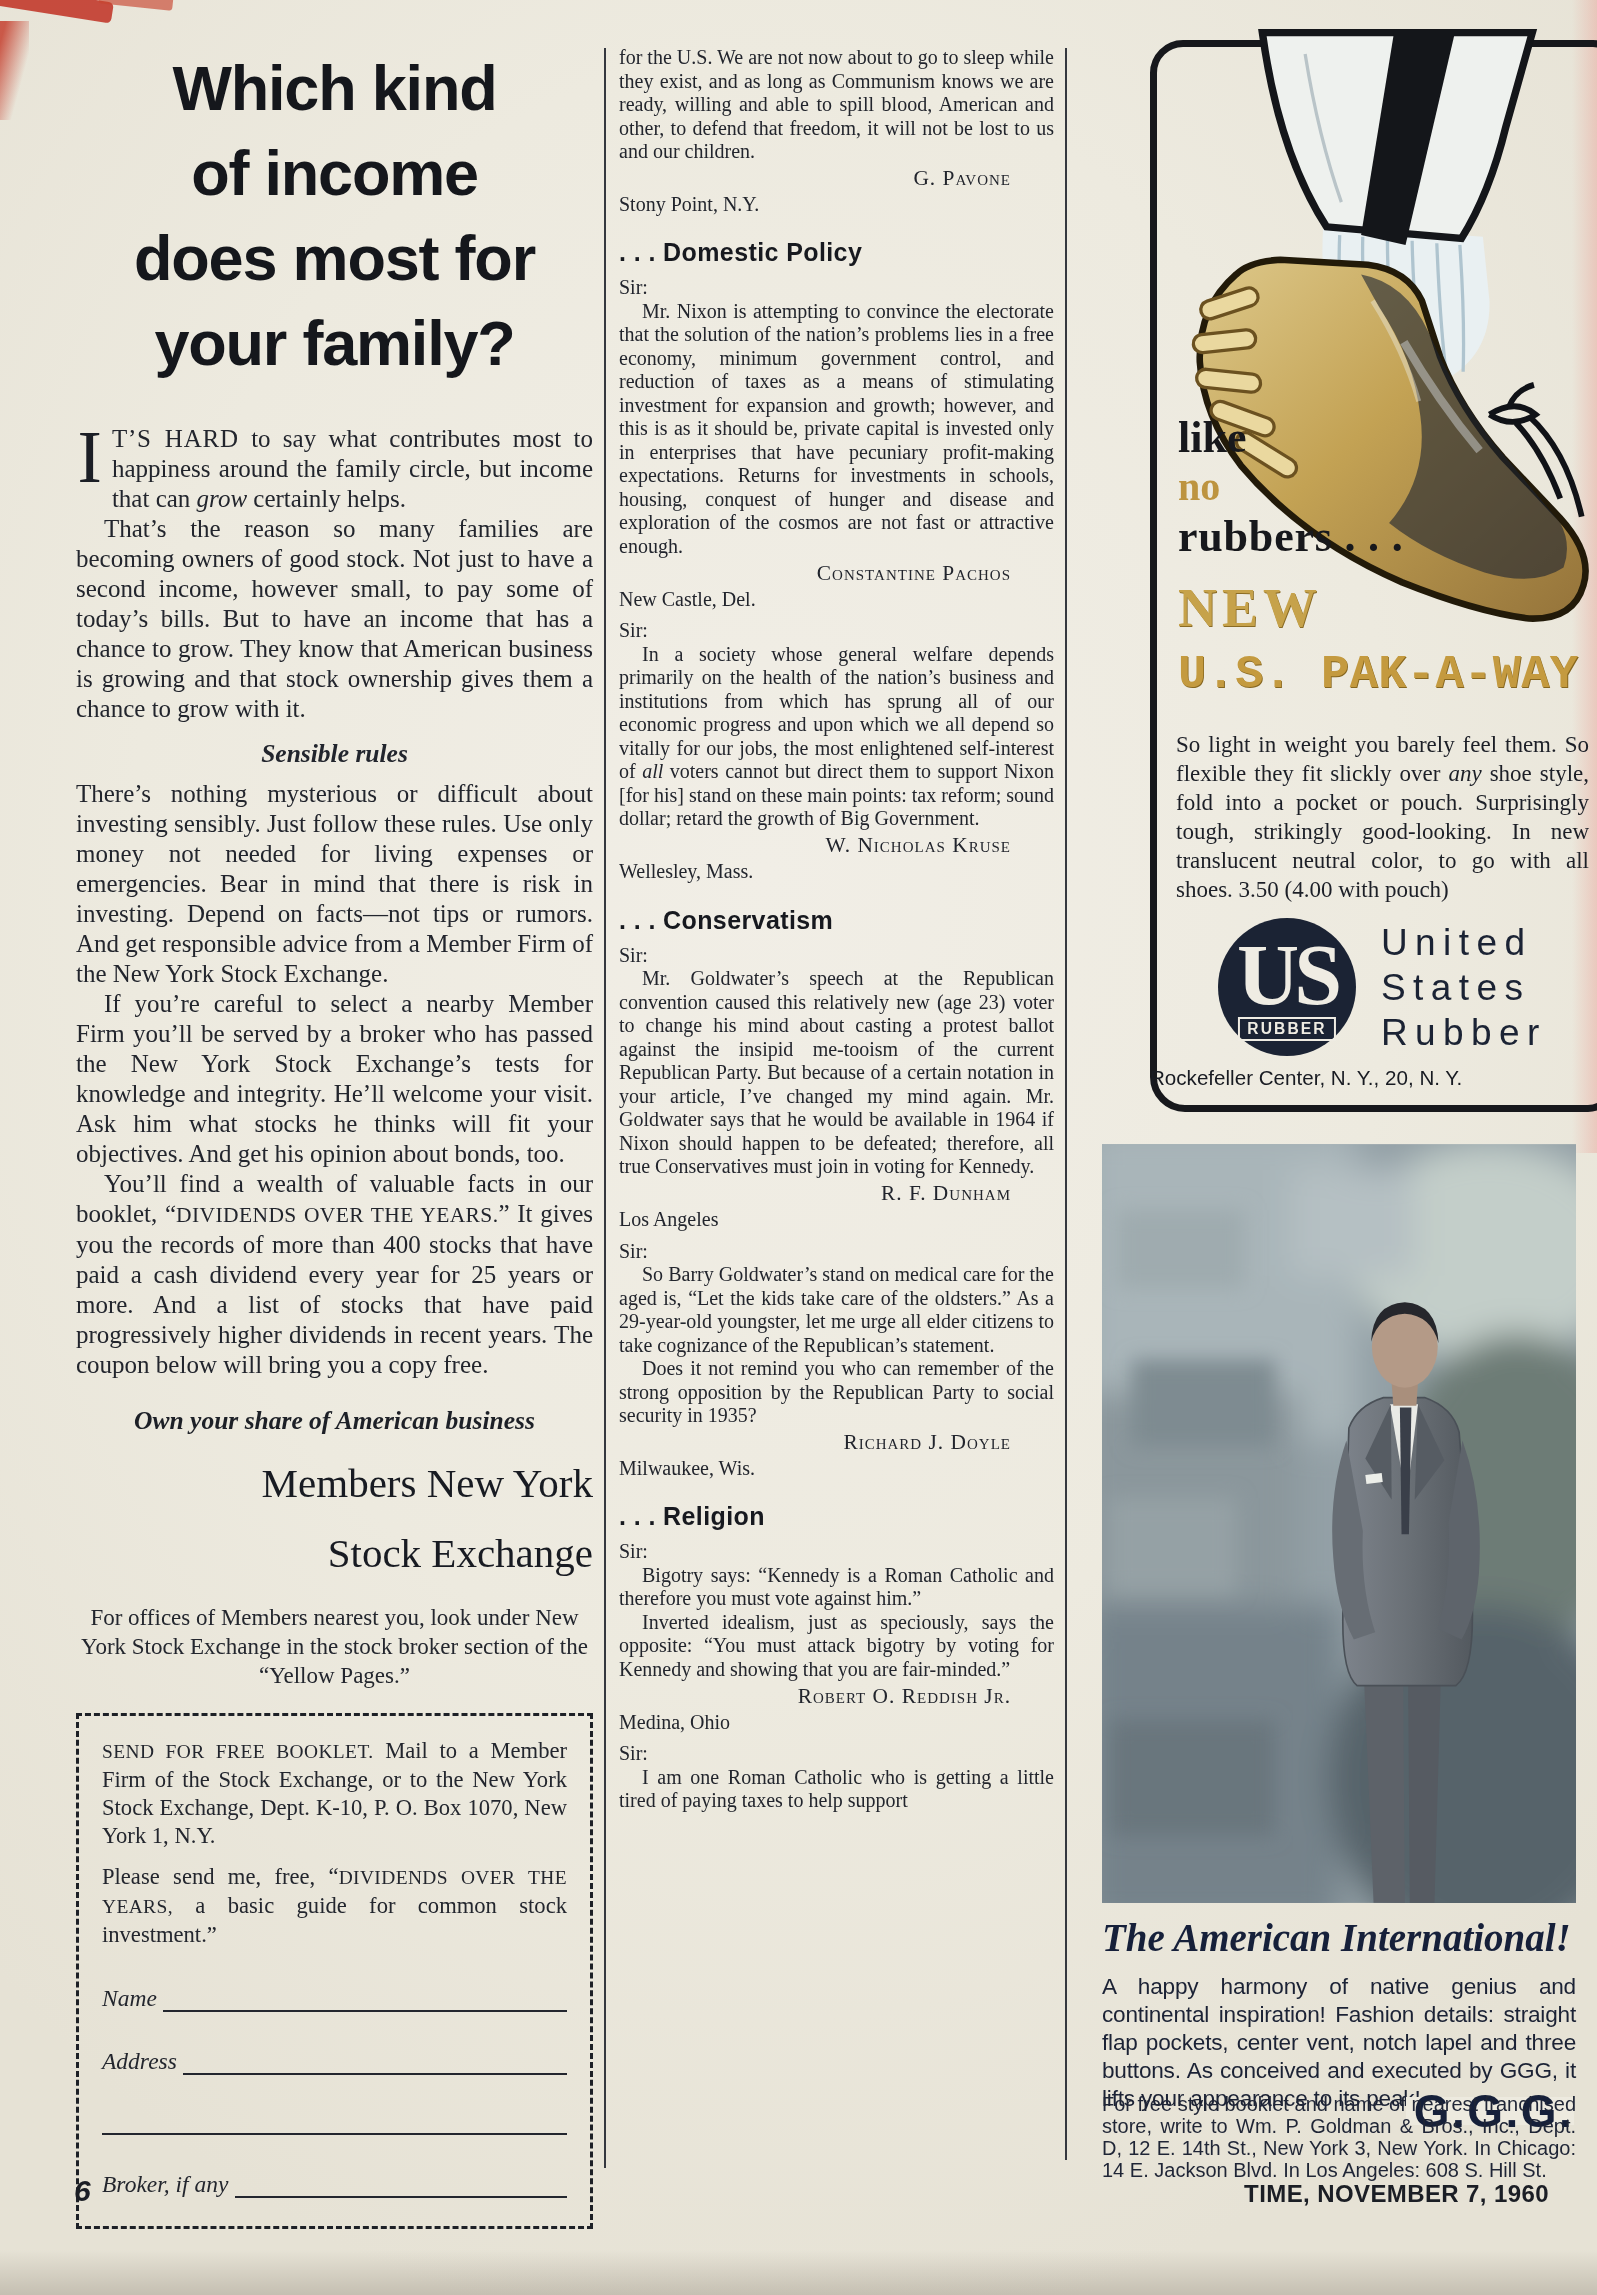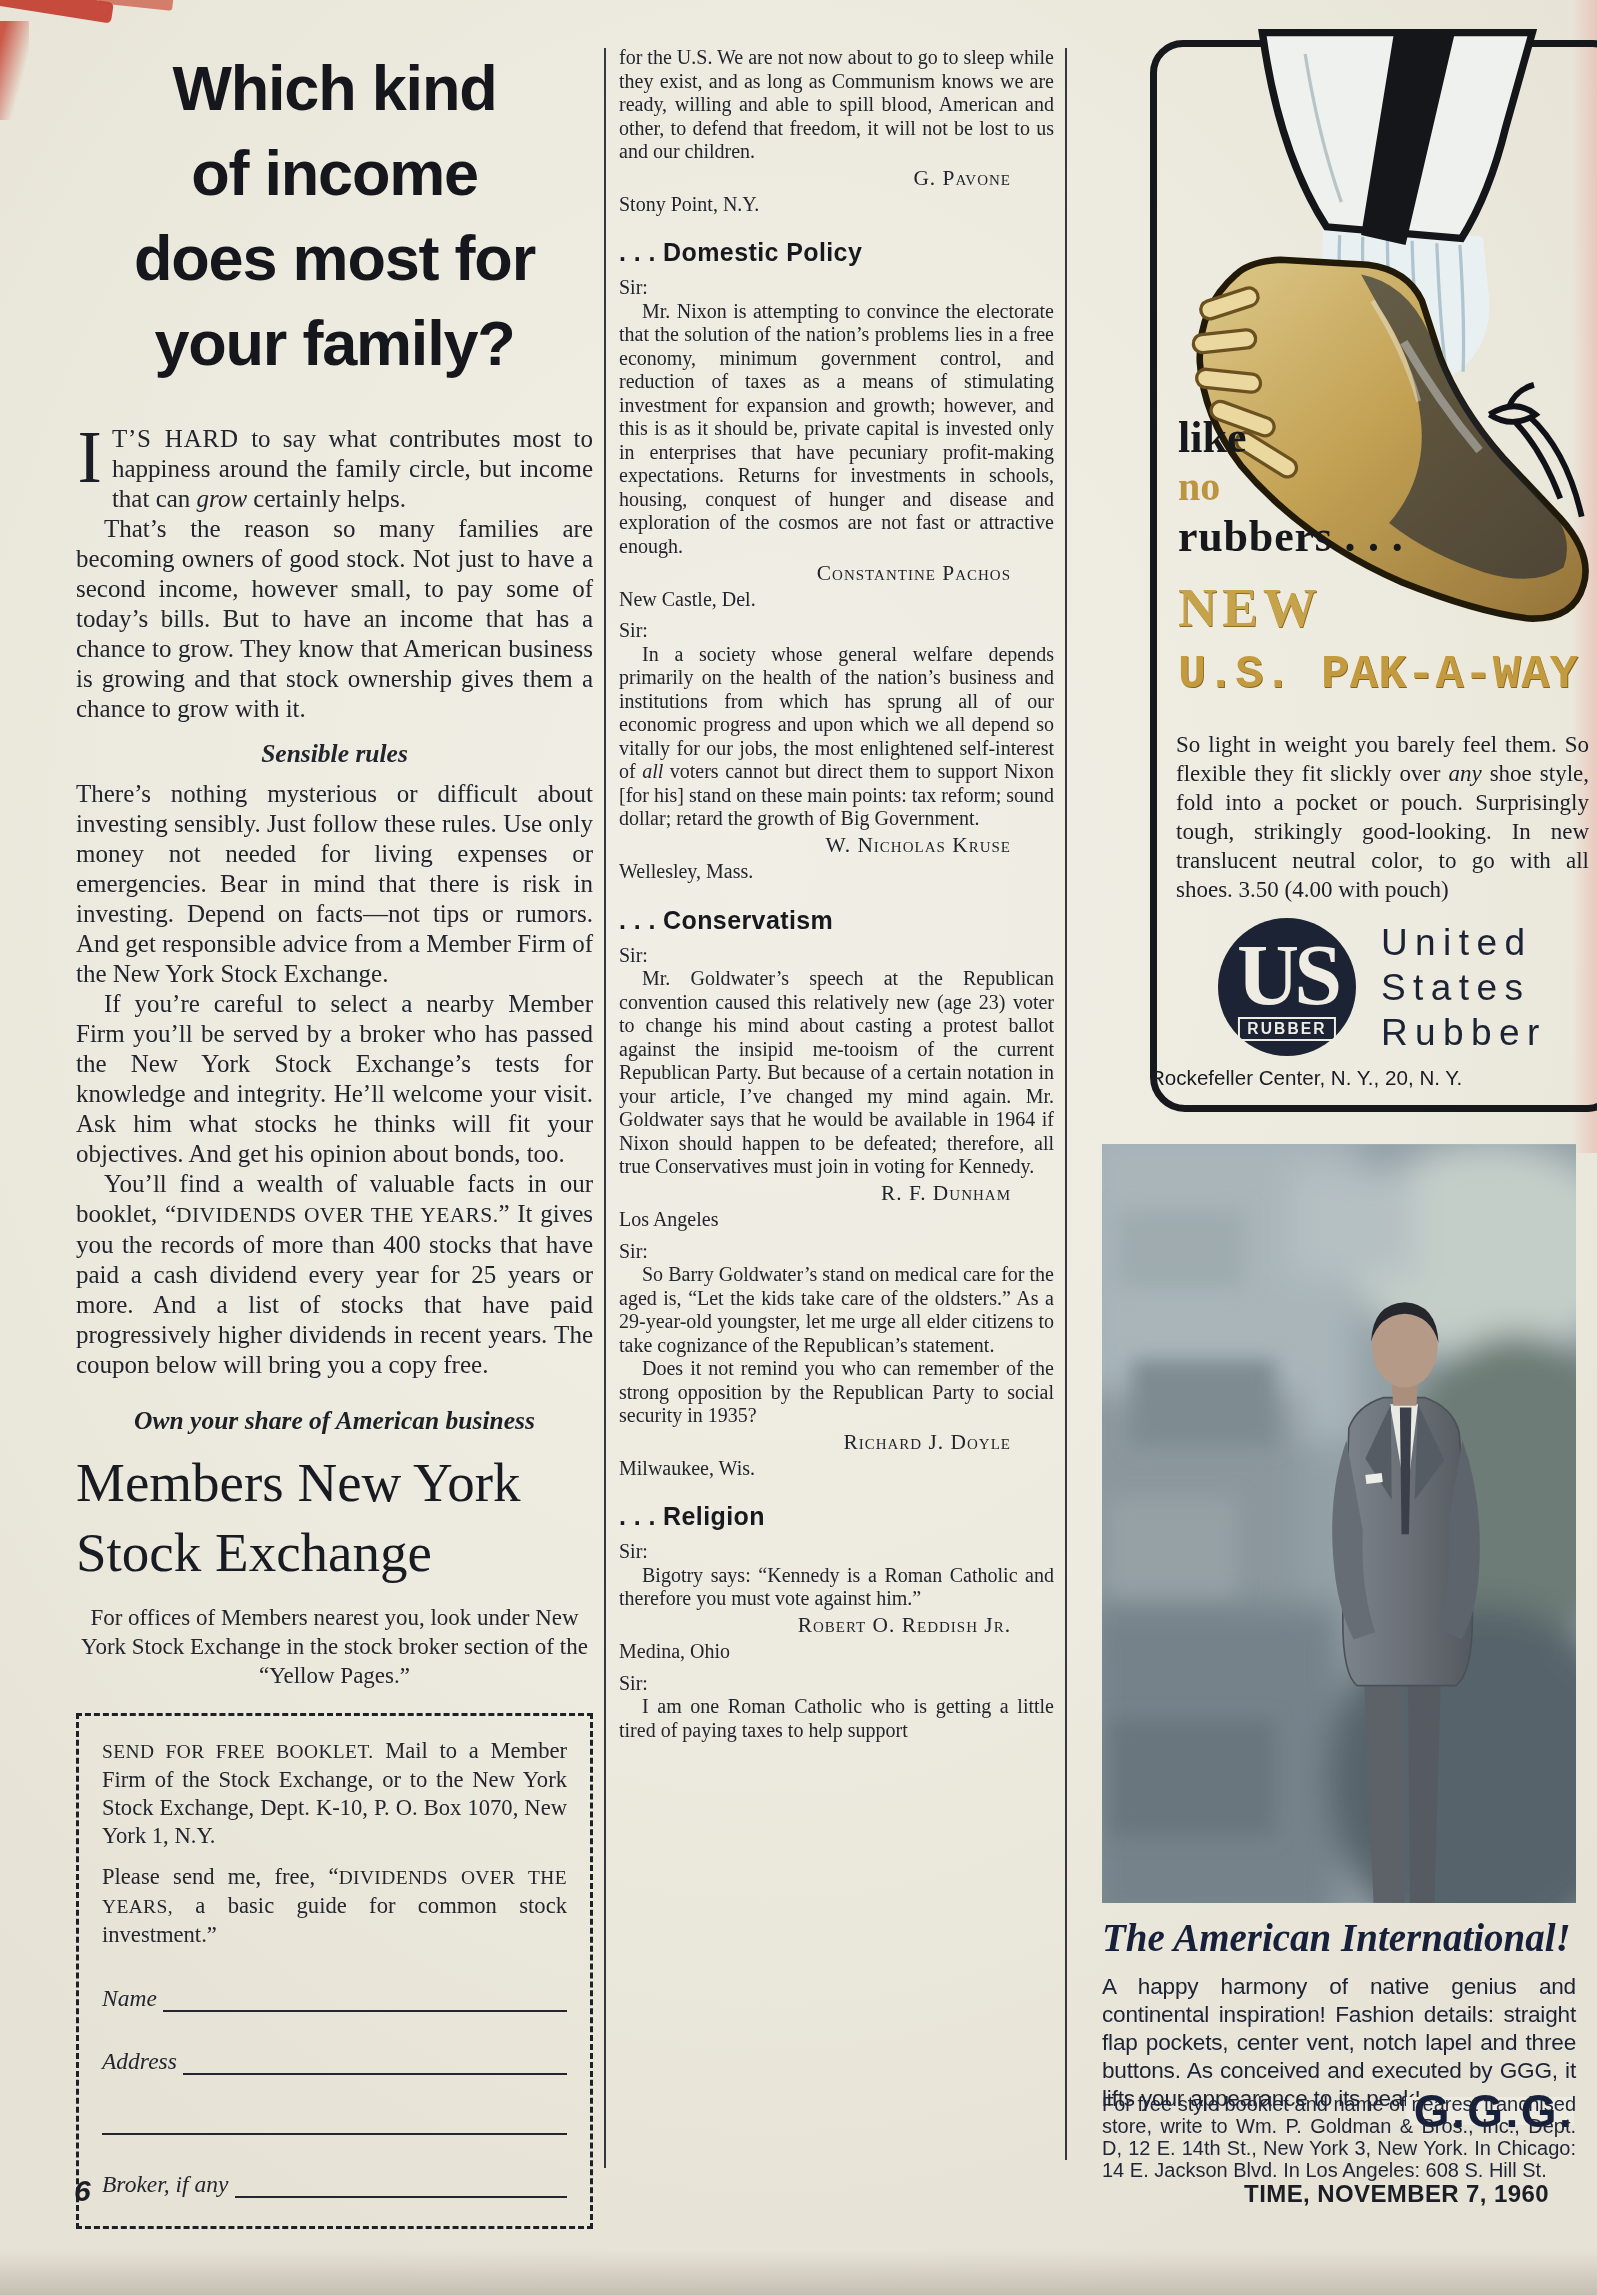--- a/index.html
+++ b/index.html
@@ -23,21 +23,21 @@
   .col-left{position:absolute;left:76px;top:46px;width:517px;}
   .headline{font-family:"Liberation Sans",sans-serif;font-weight:700;font-size:63px;line-height:85px;letter-spacing:-1.2px;text-align:center;color:#15171c;}
   .nyse-body{margin-top:38px;font-size:25px;line-height:30px;text-align:justify;color:#22252d;}
   .nyse-body p{margin:0;}
   .nyse-body p.ind{text-indent:28px;}
   .dropcap{float:left;font-size:73px;line-height:58px;padding:5px 10px 0 1.6px;color:#1b1e25;}
   .scrun{letter-spacing:0.8px;}
   .rules-head{font-size:25.5px;font-weight:700;font-style:italic;text-align:center;margin:15px 0 10px !important;text-indent:0 !important;}
   .caps{font-size:.86em;letter-spacing:0.4px;}
   .tagline{font-size:25.5px;font-weight:700;font-style:italic;text-align:center;margin-top:26px;color:#1d2027;}
-  .brand{font-size:55px;line-height:70px;text-align:left;margin-top:11.5px;color:#181b22;}
+  .brand{font-size:41px;line-height:70px;text-align:right;margin-top:11.5px;color:#181b22;}
   .offices{font-size:23px;line-height:29px;text-align:center;margin-top:15px;}
   .coupon{margin-top:23px;border:3.3px dashed #1d2026;padding:21.4px 23px 28px;font-size:22.6px;line-height:28px;text-align:justify;}
   .coupon p{margin:0;}
   .coupon p+p{margin-top:13px;}
   .frow{display:flex;align-items:flex-end;margin-top:35px;font-style:italic;font-size:23.5px;}
   .flabel{white-space:nowrap;}
   .fline{flex:1;border-bottom:2.5px solid #23262e;margin-left:6.6px;height:1em;}
   .frow.blank .fline{margin-left:0;}
 
   
@@ -159,20 +159,21 @@
 
     <p class="sir">Sir:</p>
     <p class="ind">So Barry Goldwater’s stand on medical care for the aged is, “Let the kids take care of the oldsters.” As a 29-year-old youngster, let me urge all elder citizens to take cognizance of the Republican’s statement.</p>
     <p class="ind">Does it not remind you who can remember of the strong opposition by the Republican Party to social security in 1935?</p>
     <div class="sig">Richard J. Doyle</div>
     <div class="loc">Milwaukee, Wis.</div>
 
     <h3 class="sechead">. . . Religion</h3>
     <p class="sir">Sir:</p>
     <p class="ind">Bigotry says: “Kennedy is a Roman Catholic and therefore you must vote against him.”</p>
+    <p class="ind">Inverted idealism, just as speciously, says the opposite: “You must attack bigotry by voting for Kennedy and showing that you are fair-minded.”</p>
     <div class="sig">Robert O. Reddish Jr.</div>
     <div class="loc">Medina, Ohio</div>
 
     <p class="sir">Sir:</p>
     <p class="ind">I am one Roman Catholic who is getting a little tired of paying taxes to help support</p>
   </div>
 
   <div class="usr-ad">
     <div class="usr-border"></div>
 

